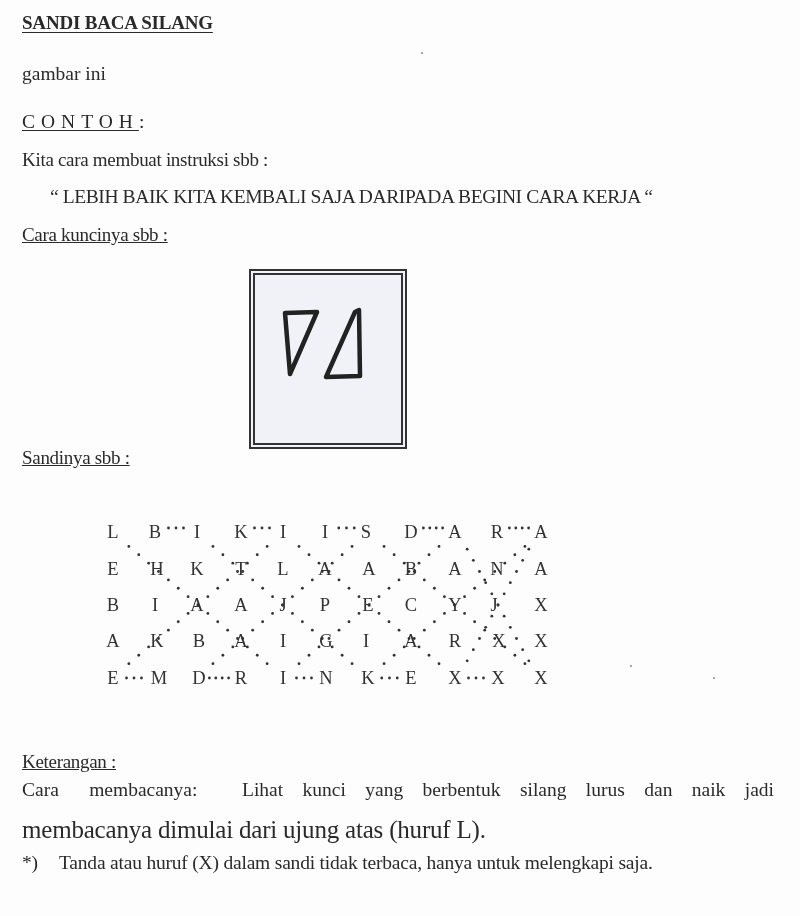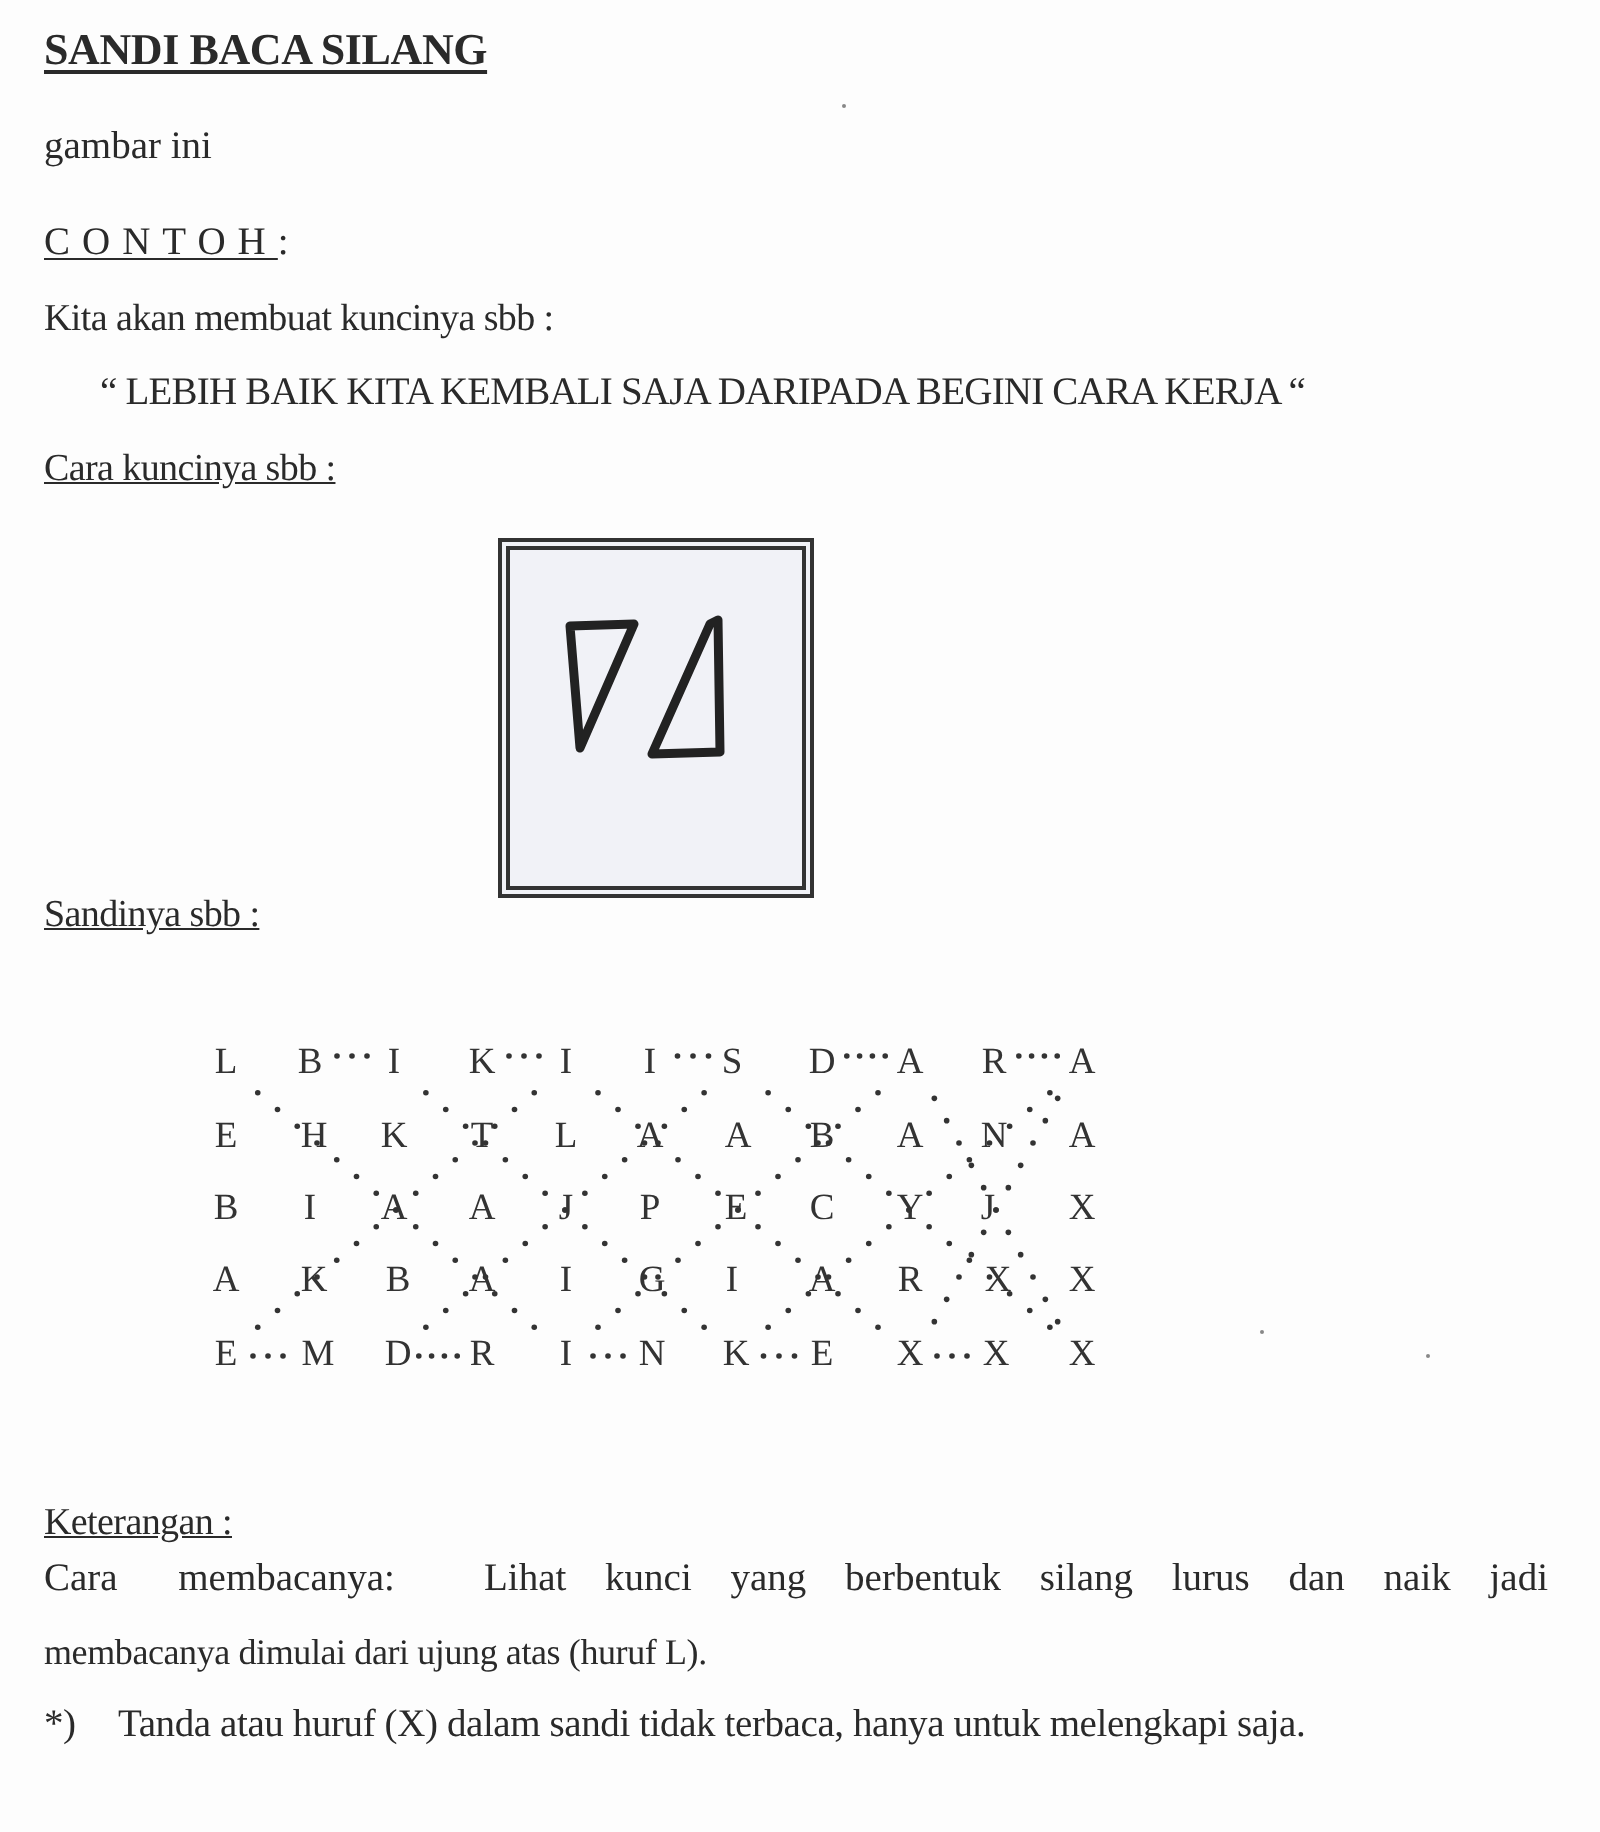--- a/index.html
+++ b/index.html
@@ -1,55 +1,55 @@
 <!DOCTYPE html>
 <html><head>
 <meta charset="utf-8">
 <style>
   html, body { margin:0; padding:0; background:#fdfdfd; }
   body { width:800px; height:916px; position:relative; overflow:hidden;
          font-family:"Liberation Serif", serif; color:#2a2a2a; }
   .abs { position:absolute; white-space:nowrap; }
-  .title { left:22px; top:12px; font-size:22px; font-weight:bold; text-decoration:underline; text-underline-offset:3px; letter-spacing:-0.2px; }
+  .title { left:22px; top:12px; font-size:19px; font-weight:bold; text-decoration:underline; text-underline-offset:3px; letter-spacing:-0.2px; }
   .p1 { left:22px; top:63px; width:752px; font-size:19.5px; line-height:22px; white-space:normal; text-align:justify; text-align-last:left; }
   .p1 .l1 { display:block; text-align:justify; text-align-last:justify; }
   .contoh { left:22px; top:111px; font-size:19.5px; letter-spacing:6px; }
   .contoh u { text-underline-offset:2px; }
   .kita { left:22px; top:149px; font-size:19px; letter-spacing:-0.3px; }
   .quote { left:50px; top:186px; font-size:19.5px; letter-spacing:-0.4px; }
   .maka { left:22px; top:224px; font-size:19px; text-decoration:underline; letter-spacing:-0.3px; }
   .keybox { left:249px; top:269px; width:158px; height:180px; border:3px double #333; border-width:6px; border-style:double; box-sizing:border-box; background:#f1f2f7; }
   .keybox svg { position:absolute; left:0; top:0; }
   .sandinya { left:22px; top:447px; font-size:19px; text-decoration:underline; letter-spacing:-0.3px; }
   .grid { left:0; top:0; width:800px; height:916px; }
   .cell { position:absolute; font-size:18.5px; transform:translate(-50%,-50%); color:#333; }
   .dots { position:absolute; left:0; top:0; }
   .ket { left:22px; top:741px; font-size:19px; text-decoration:underline; letter-spacing:-0.3px;margin-top:10px; }
   .cara1 { left:22px; top:779px; width:752px; font-size:19.5px; white-space:normal; text-align:justify; text-align-last:justify; }
   .cara1 .lab { display:inline-block; width:170px; }
   .cara1 .col { display:inline-block; width:50px; text-align:center; }
-  .cara2 { left:22px; top:816px; font-size:18px; letter-spacing:-0.2px; }
+  .cara2 { left:22px; top:816px; font-size:25px; letter-spacing:-0.2px; }
   .note { left:22px; top:852px; font-size:19.5px; letter-spacing:-0.2px; }
   .note .ast { display:inline-block; width:37px; }
   .speck { position:absolute; width:2px; height:2px; background:#888; border-radius:1px; }
 </style>
 </head>
 <body>
 
 <div class="abs title">SANDI BACA SILANG</div>
 
 <div class="abs p1">
   <span>gambar ini</span>
 </div>
 
 <div class="abs contoh">
   <u>CONTOH</u><span>:</span>
 </div>
 
-<div class="abs kita">Kita akan membuat kuncinya sbb :</div>
+<div class="abs kita">Kita cara membuat instruksi sbb :</div>
 <div class="abs quote">“ LEBIH BAIK KITA KEMBALI SAJA DARIPADA BEGINI CARA KERJA “</div>
 <div class="abs maka">Cara kuncinya sbb :</div>
 
 <div class="abs keybox">
   <svg width="146" height="168" viewBox="0 0 146 168">
     <path d="M 30 38 L 62 37 L 35 99 Z" fill="none" stroke="#222" stroke-width="4.5" stroke-linejoin="round"></path>
     <path d="M 100 37 L 104 35 L 105 101 L 71 102 Z" fill="none" stroke="#222" stroke-width="4.5" stroke-linejoin="round"></path>
   </svg>
 </div>
 

